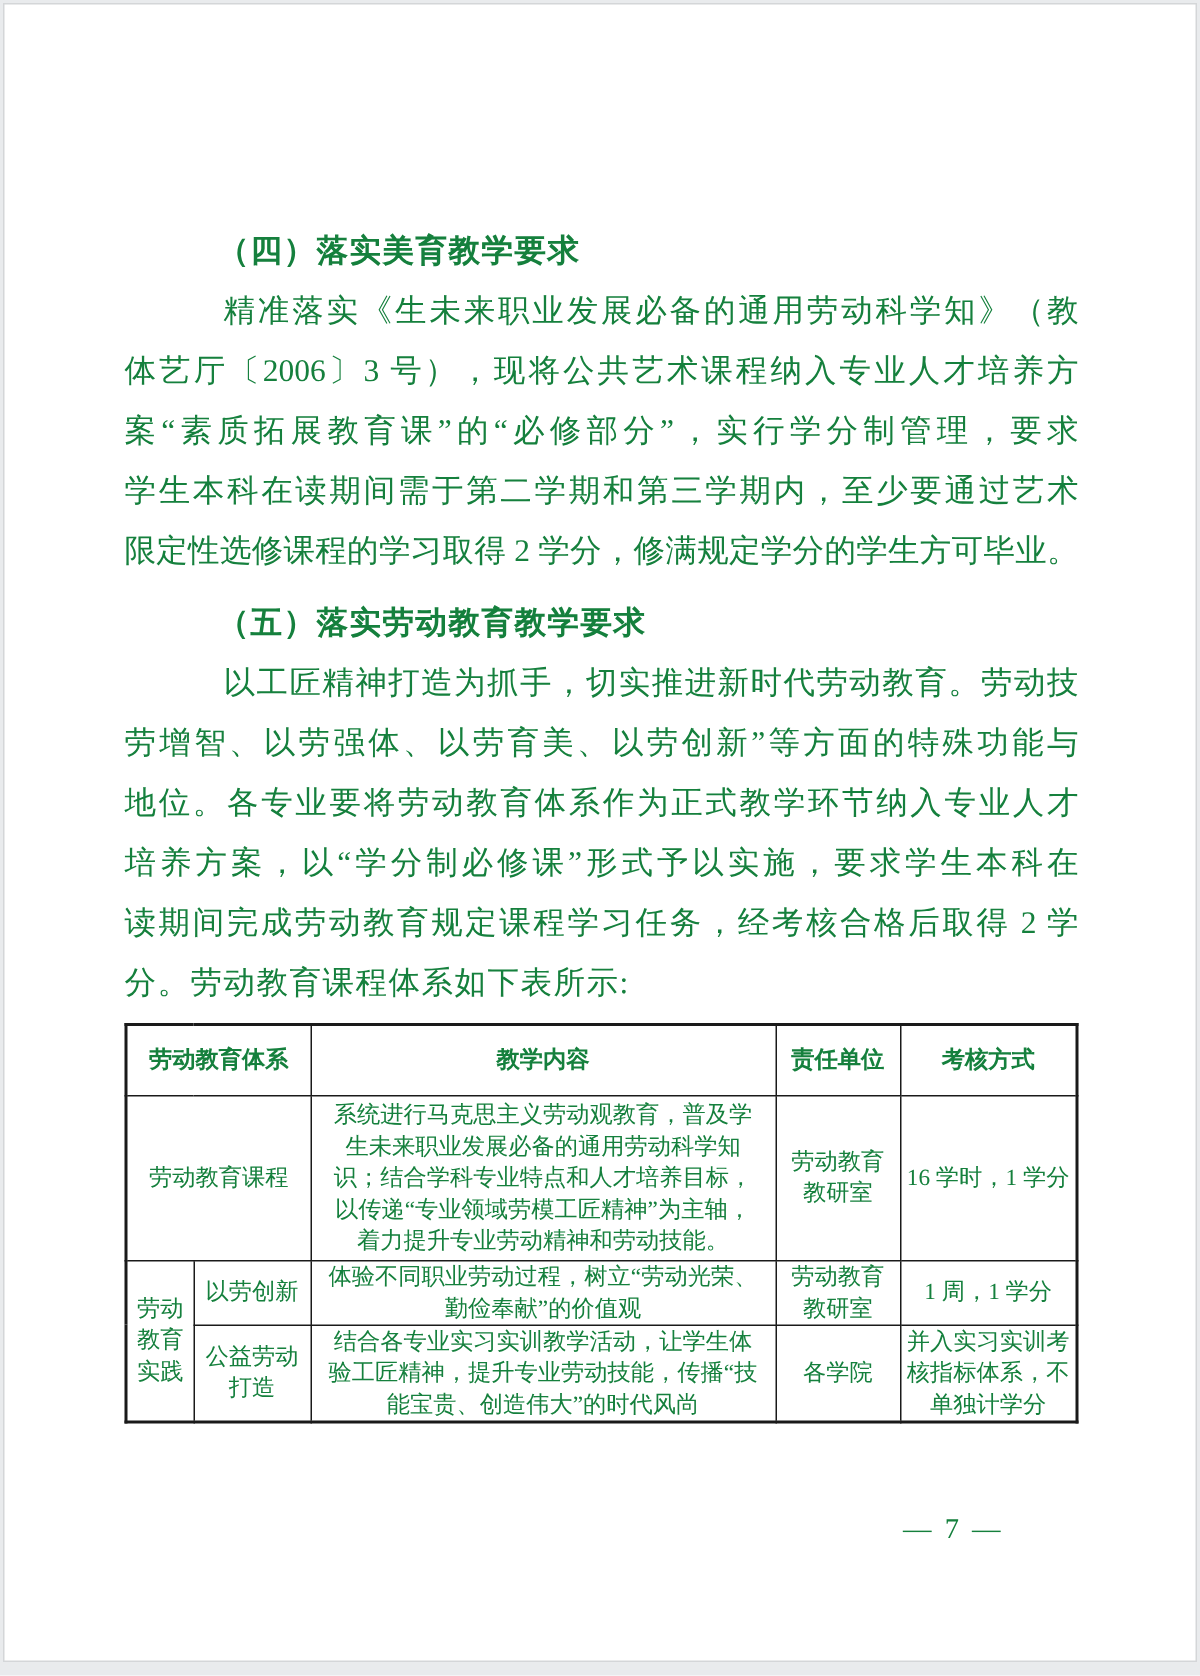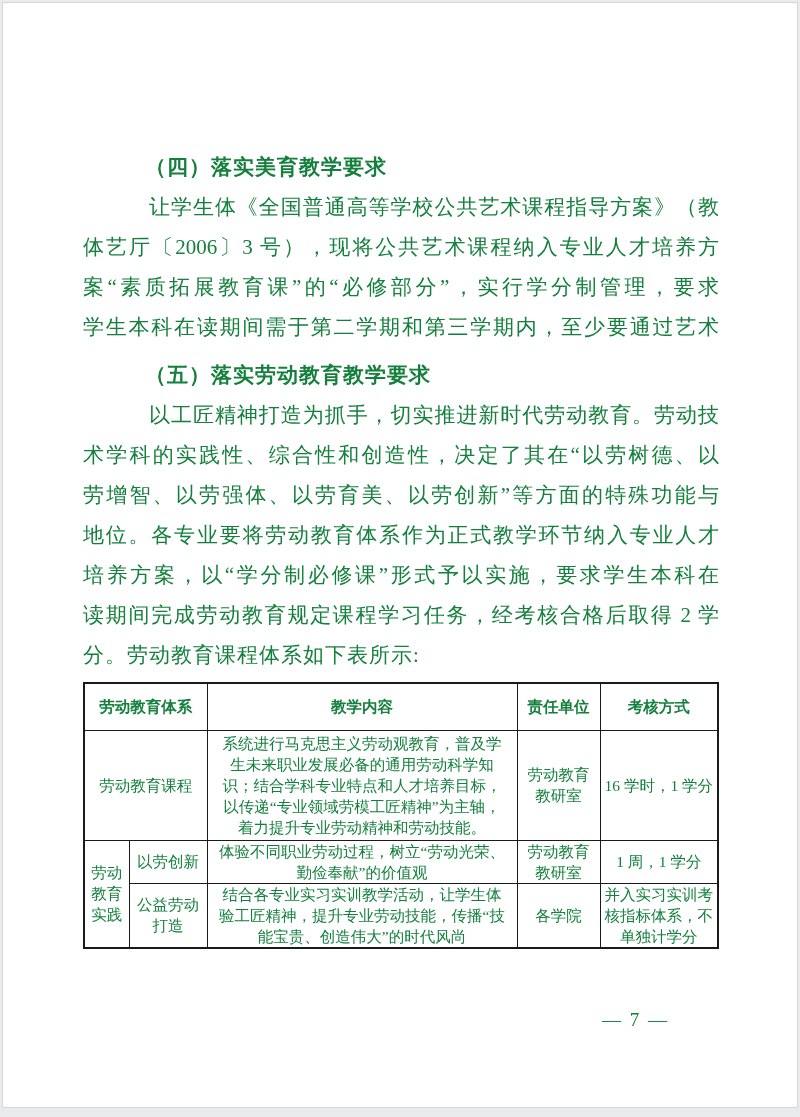--- a/index.html
+++ b/index.html
@@ -84,28 +84,28 @@
 </style>
 </head>
 <body>
 
 <div class="canvas">
   <div class="page">
 
     <div class="content">
 
       <div class="heading">（四）落实美育教学要求</div>
-      <div class="line indent">让学生体《全国普通高等学校公共艺术课程指导方案》（教</div>
+      <div class="line indent">精准落实《生未来职业发展必备的通用劳动科学知》（教</div>
       <div class="line">体艺厅〔2006〕3 号），现将公共艺术课程纳入专业人才培养方</div>
       <div class="line">案“素质拓展教育课”的“必修部分”，实行学分制管理，要求</div>
       <div class="line">学生本科在读期间需于第二学期和第三学期内，至少要通过艺术</div>
+      <div class="line">限定性选修课程的学习取得 2 学分，修满规定学分的学生方可毕业。</div>
 
       <div class="heading second">（五）落实劳动教育教学要求</div>
       <div class="line indent">以工匠精神打造为抓手，切实推进新时代劳动教育。劳动技</div>
-      <div class="line">术学科的实践性、综合性和创造性，决定了其在“以劳树德、以</div>
       <div class="line">劳增智、以劳强体、以劳育美、以劳创新”等方面的特殊功能与</div>
       <div class="line">地位。各专业要将劳动教育体系作为正式教学环节纳入专业人才</div>
       <div class="line">培养方案，以“学分制必修课”形式予以实施，要求学生本科在</div>
       <div class="line">读期间完成劳动教育规定课程学习任务，经考核合格后取得 2 学</div>
       <div class="line short">分。劳动教育课程体系如下表所示:</div>
 
       <table class="labor-table">
         <colgroup>
           <col style="width:45px">
           <col style="width:78px">

